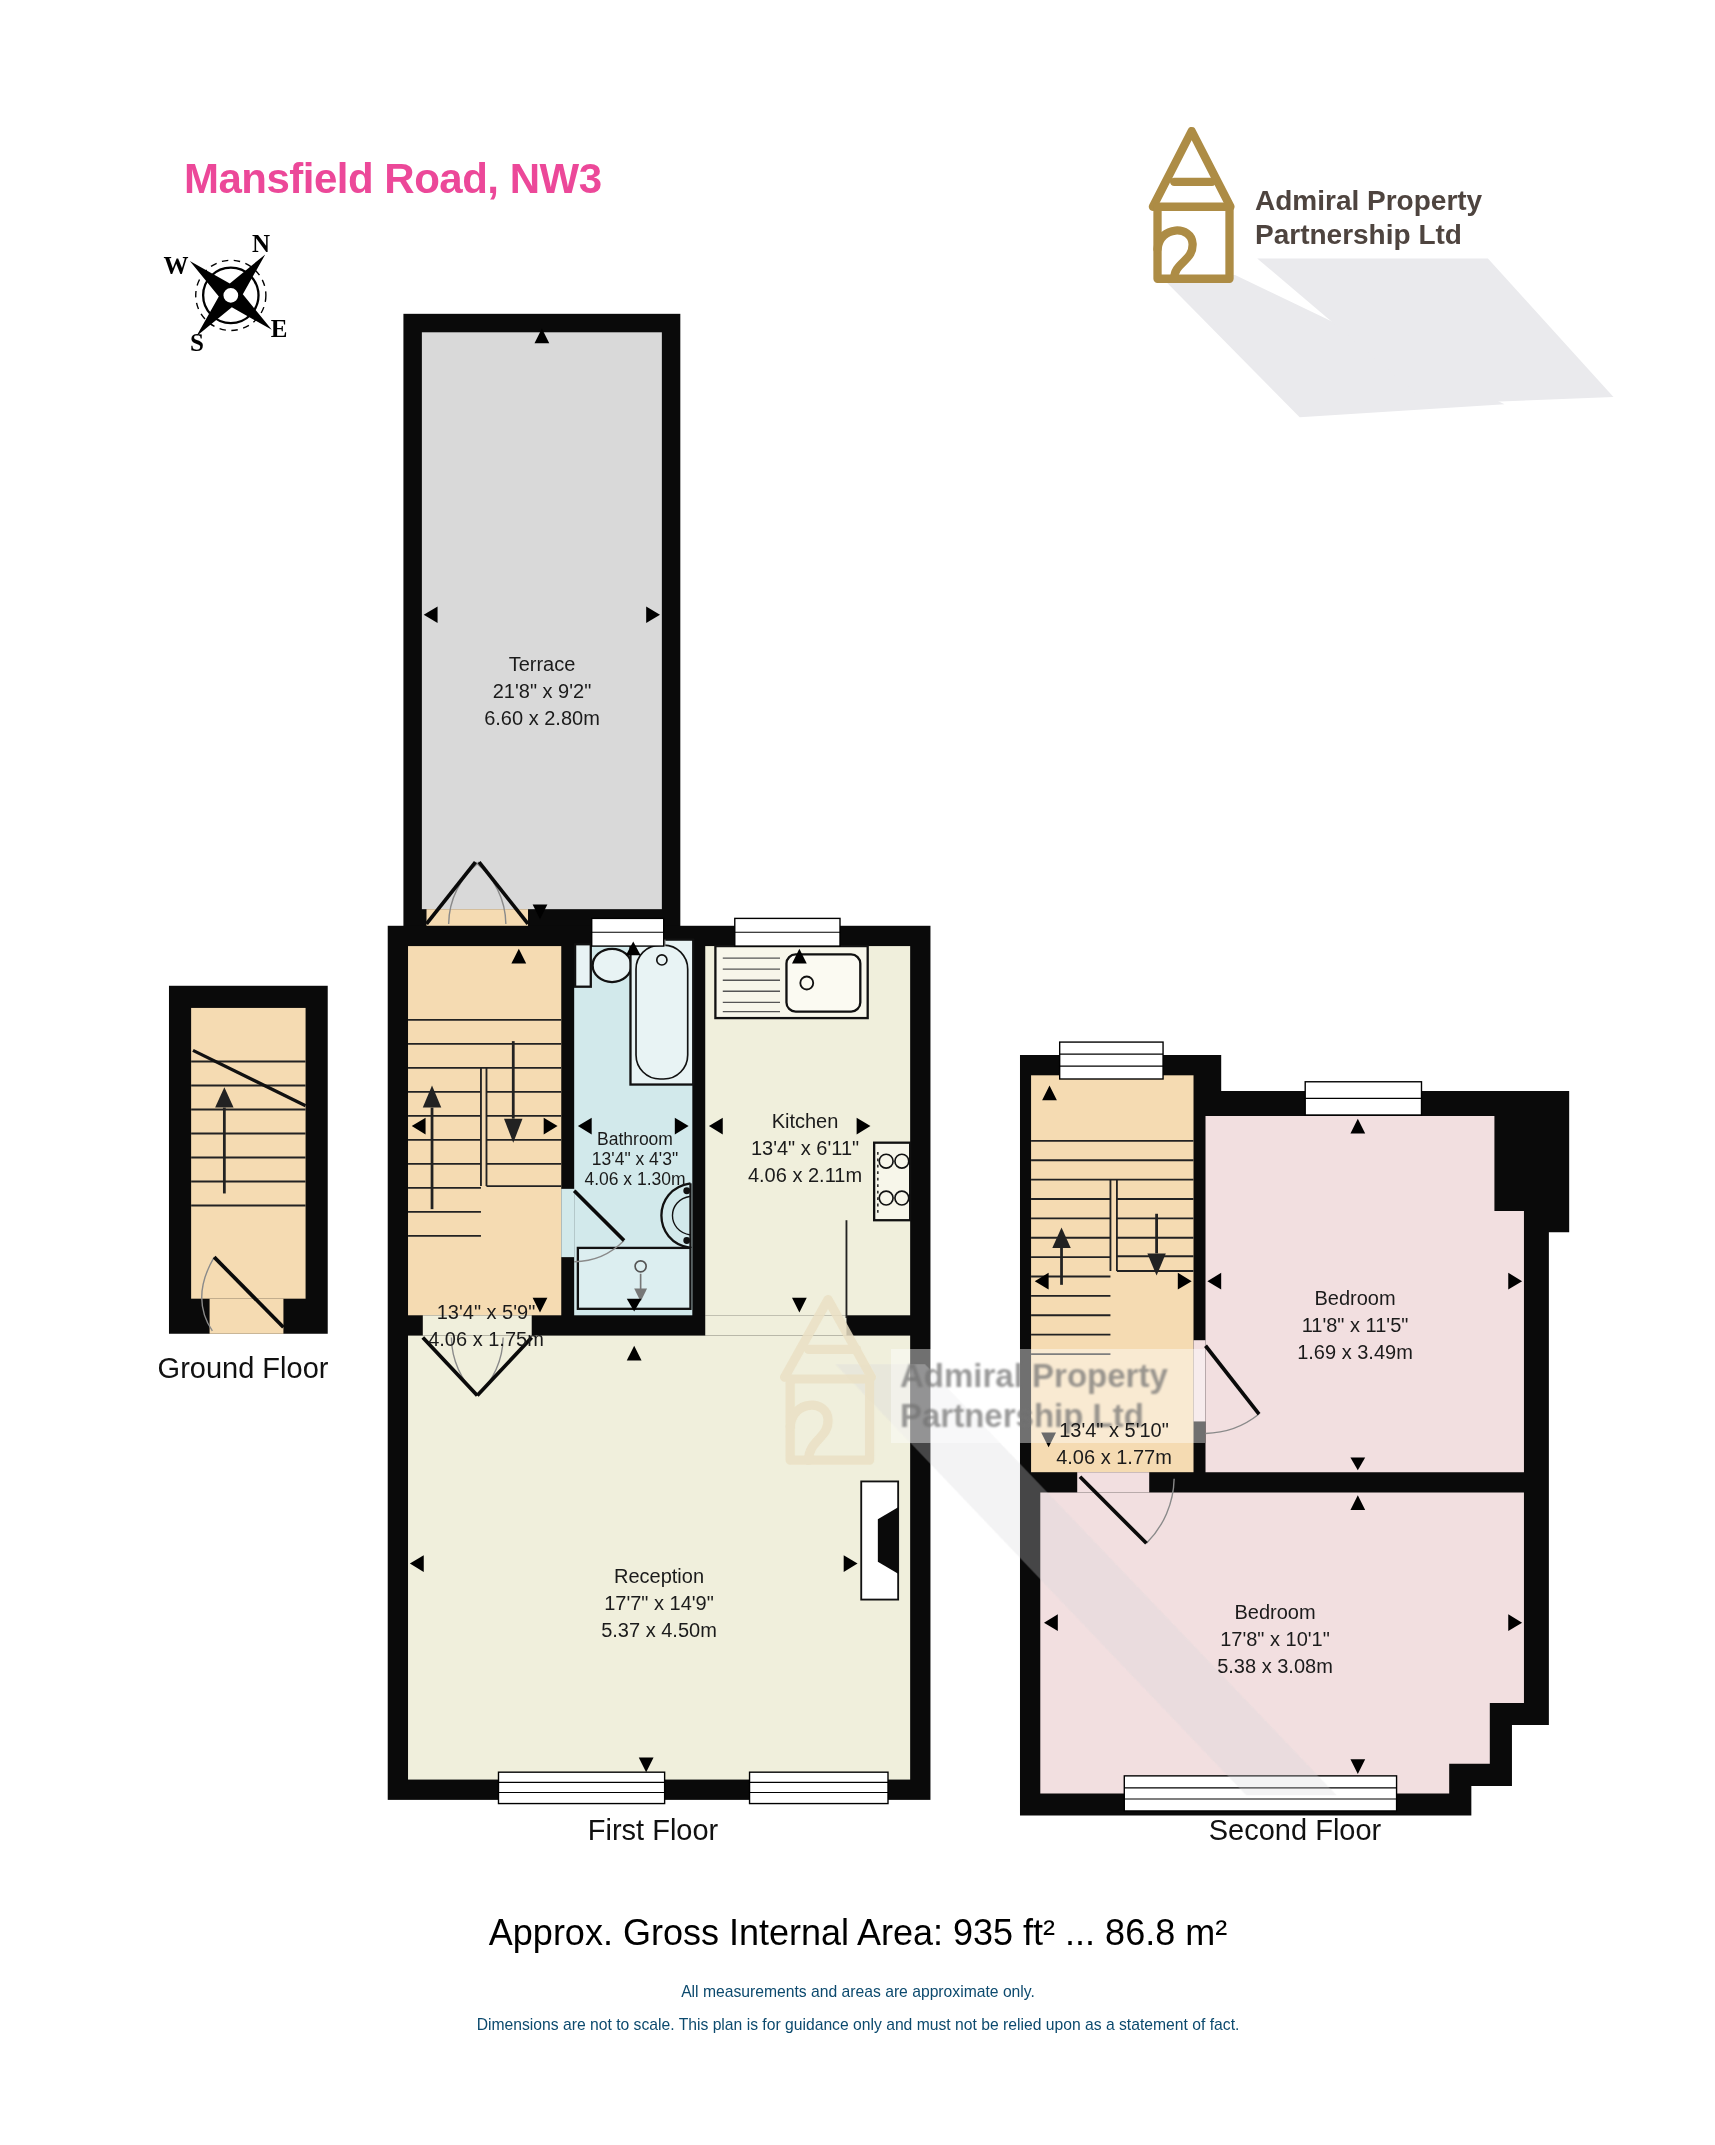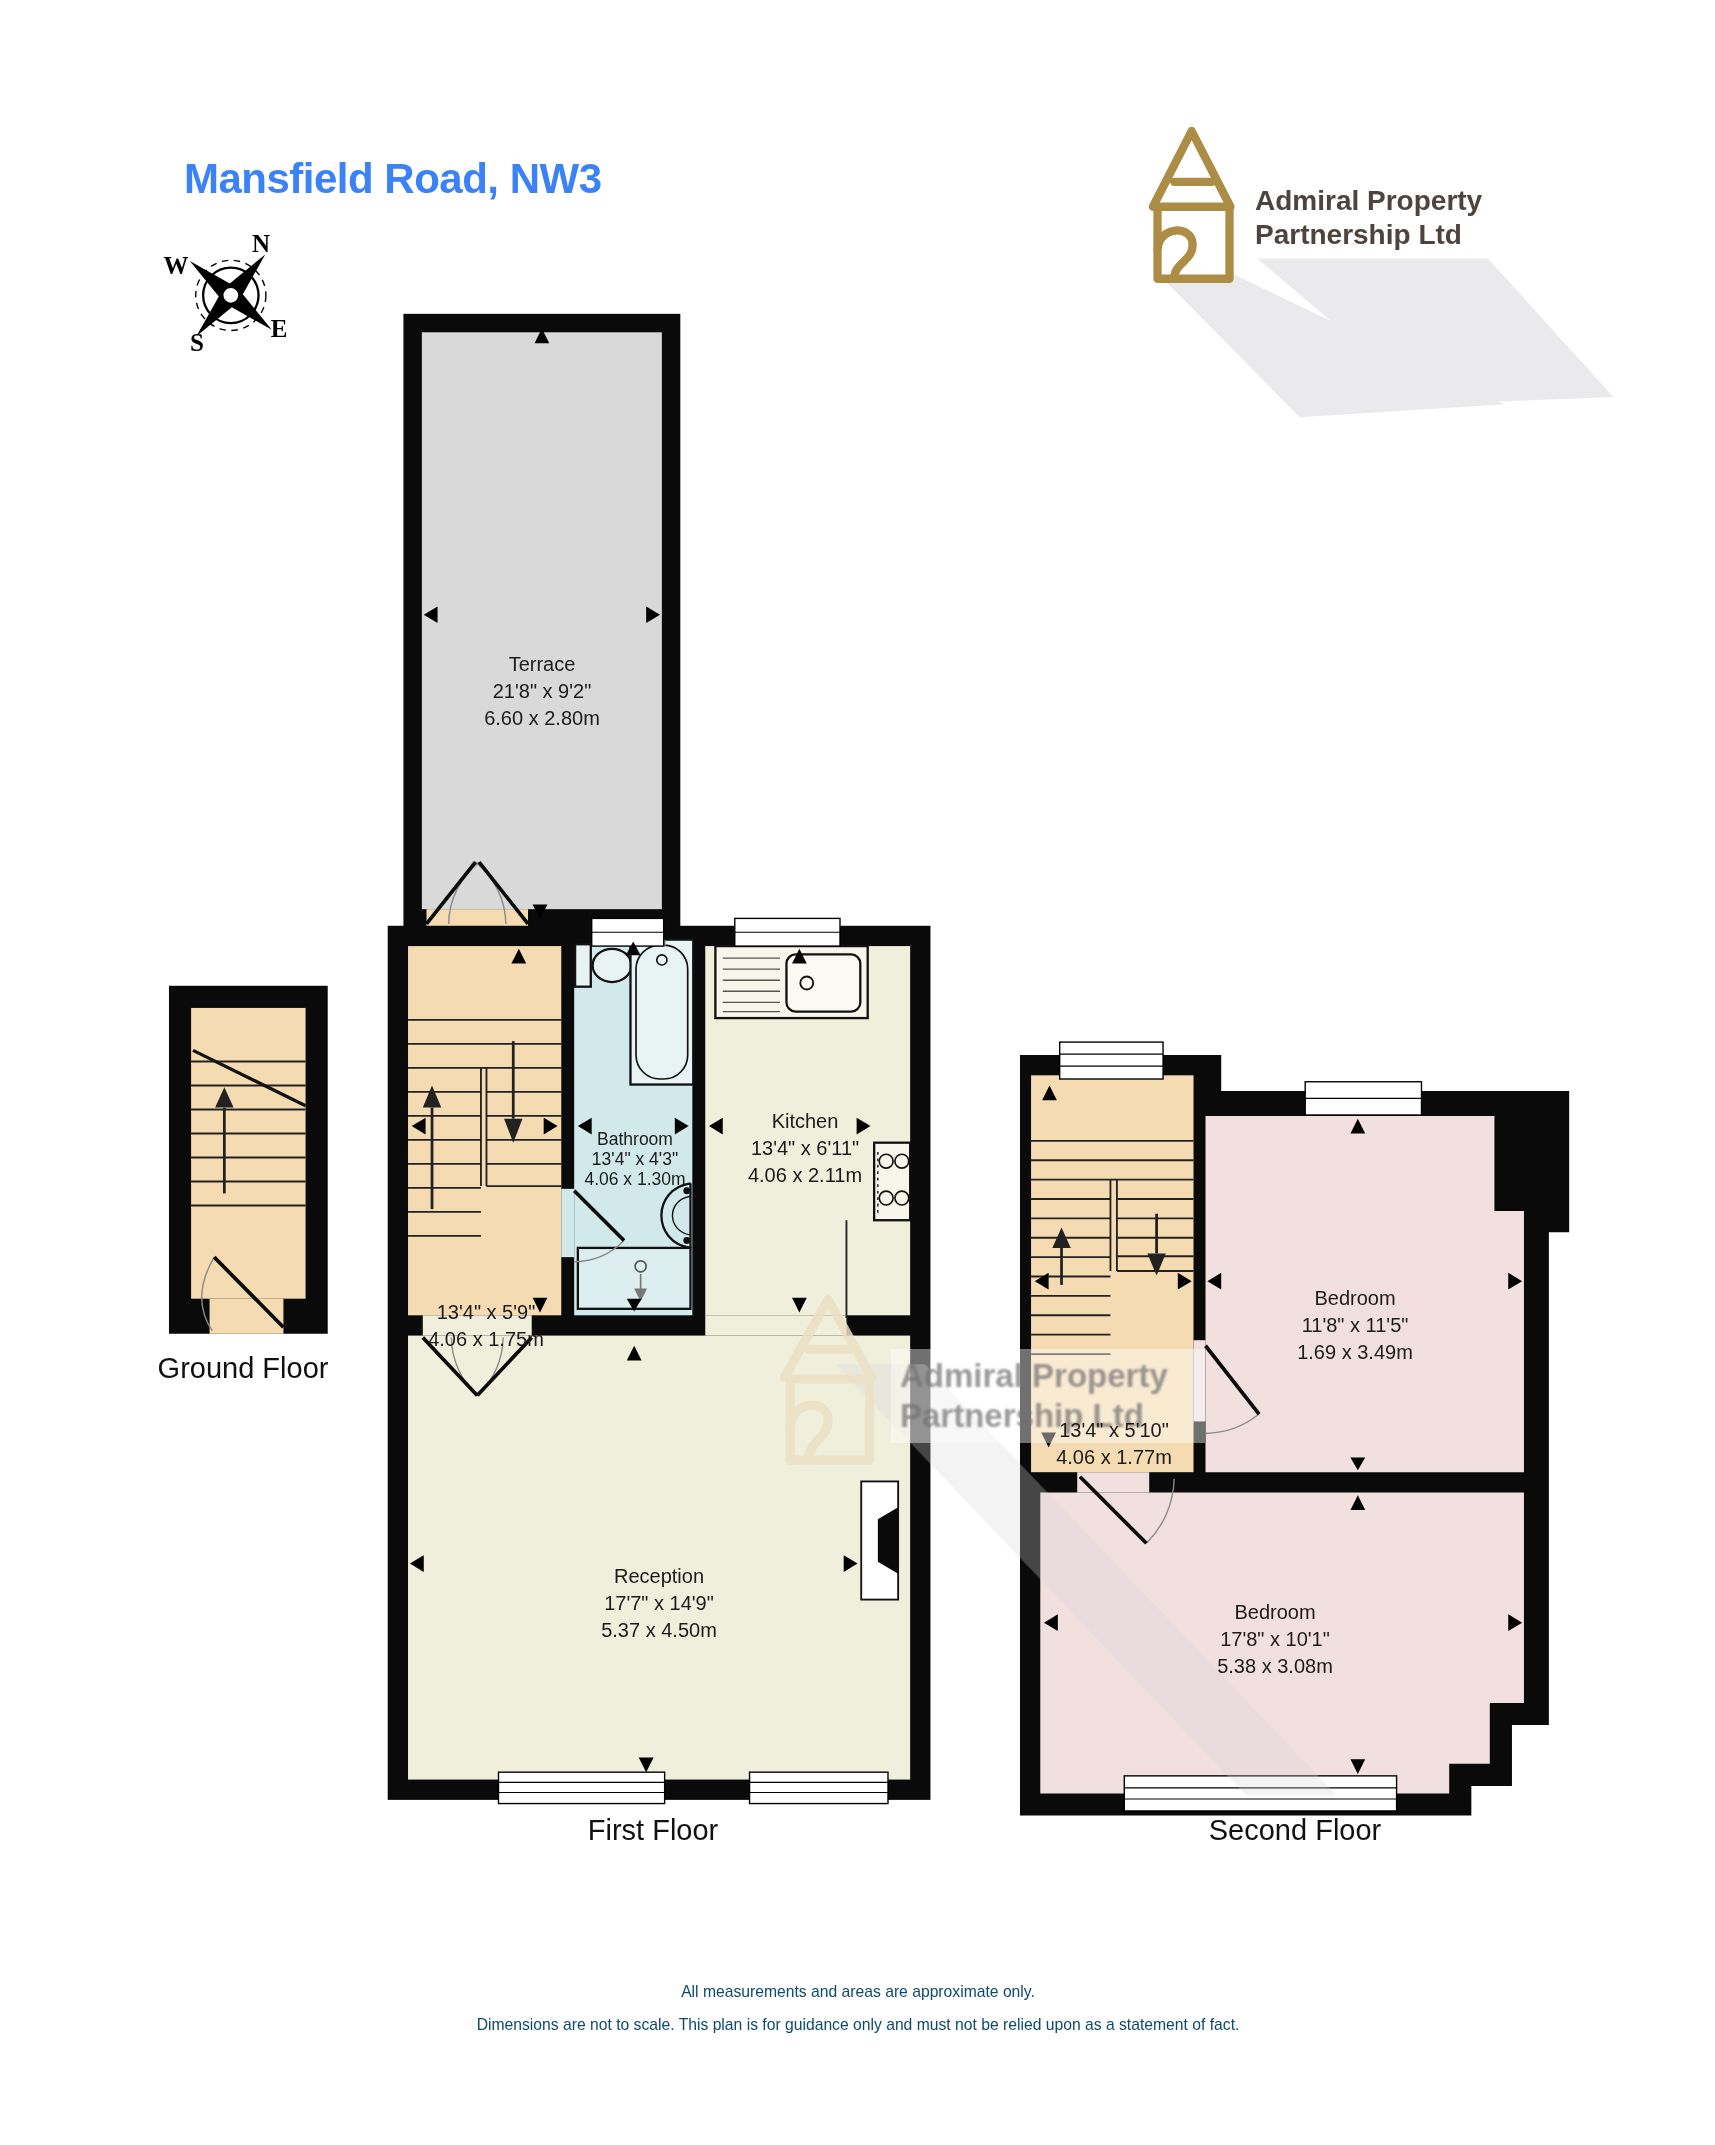--- a/index.html
+++ b/index.html
@@ -1,19 +1,19 @@
 <!DOCTYPE html>
 <html style="font-size:14.8px"><head>
 <meta charset="utf-8">
 <style>
   html,body{margin:0;padding:0;background:#fff;}
   .page{position:relative;width:1716px;height:2146px;background:#ffffff;overflow:hidden;
         font-family:"Liberation Sans",sans-serif;color:#1b1b1b;}
   svg{position:absolute;left:0;top:0;}
-  .title{position:absolute;left:184px;top:155px;font-size:42px;font-weight:bold;letter-spacing:-0.5px;color:#3b82f6;}
+  .title{position:absolute;left:184px;top:155px;font-size:42px;font-weight:bold;letter-spacing:-0.5px;color:#ec4899;}
   .compass-letter{position:absolute;transform:translate(-50%,-50%);font-family:"Liberation Serif",serif;
         font-weight:bold;font-size:25px;color:#000;}
   .logo-text{position:absolute;left:1255px;font-size:28px;font-weight:bold;color:#4e443f;letter-spacing:0;text-align:center;}
   .lbl{position:absolute;transform:translate(-50%,-50%);text-align:center;white-space:nowrap;
        font-size:20px;line-height:27px;color:#1b1b1b;margin-top:40px;}
   .lbl.small{font-size:17.5px;line-height:20px;}
   .floor-label{position:absolute;transform:translate(-50%,-50%);font-size:29px;color:#111;white-space:nowrap;}
   .footer-area{position:absolute;left:0;width:100%;text-align:center;top:1912px;font-size:36px;color:#000;}
   .footer-disc{position:absolute;left:0;width:100%;text-align:center;font-size:15.7px;color:#0c4a6e;}
   .wm-text{position:absolute;font-size:33px;font-weight:bold;color:rgba(115,115,115,.72);
@@ -345,17 +345,18 @@
   <div class="lbl" style="left:1275px;top:1599px">
     <div>Bedroom</div>
       <div>17'8" x 10'1"</div>
       <div>5.38 x 3.08m</div>
   </div>
 
   <div class="floor-label" style="left:243px;top:1368px">Ground Floor</div>
   <div class="floor-label" style="left:653px;top:1830px">First Floor</div>
   <div class="floor-label" style="left:1295px;top:1830px">Second Floor</div>
 
+  <div class="footer-area">Approx. Gross Internal Area: 935 ft² ... 86.8 m²</div>
   <div class="footer-disc" style="top:1983px">All measurements and areas are approximate only.</div>
   <div class="footer-disc" style="top:2016px">Dimensions are not to scale. This plan is for guidance only and must not be relied upon as a statement of fact.</div>
 
 </div>
 
 
 </body></html>

